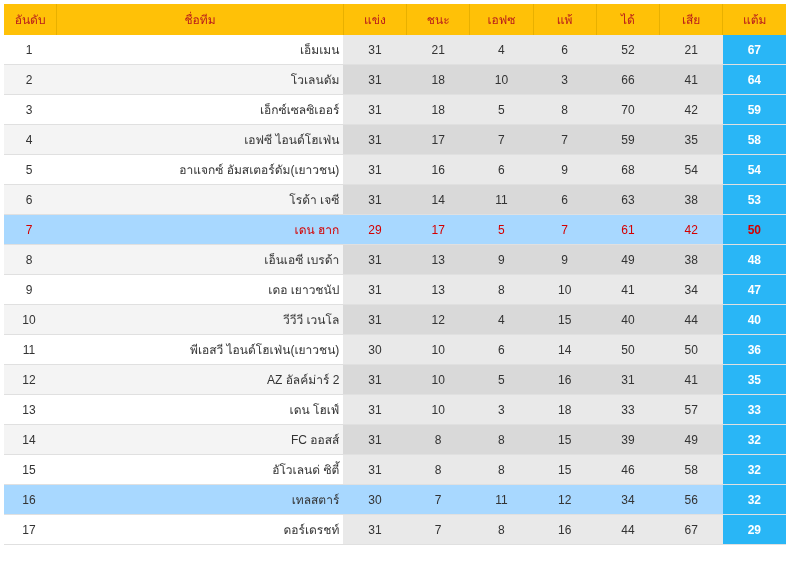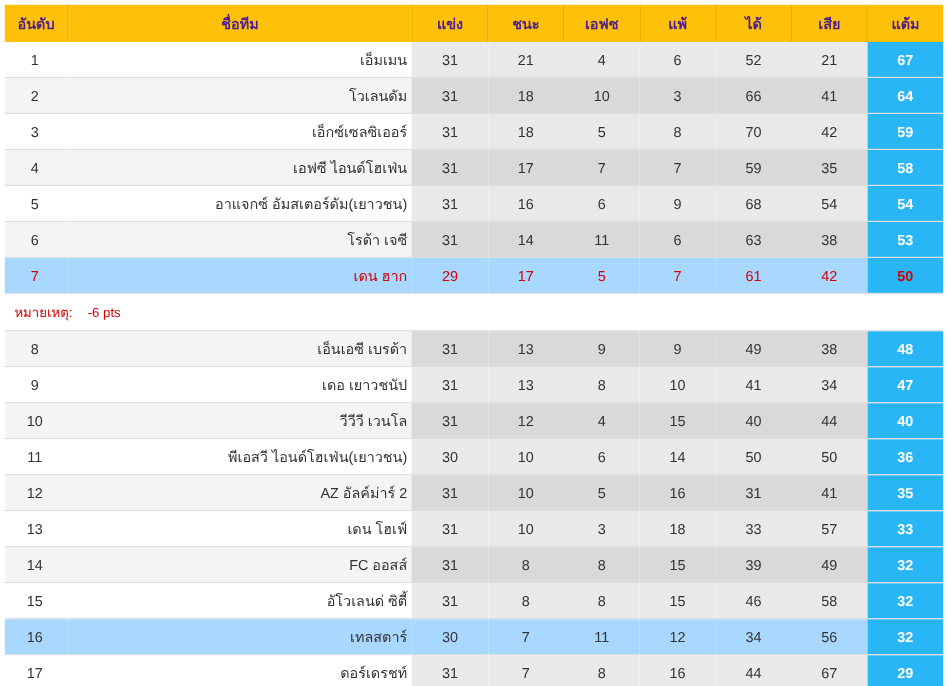--- a/index.html
+++ b/index.html
@@ -10,22 +10,22 @@
     background: #fff;
     color: #333;
   }
   table {
     width: 782px;
     border-collapse: collapse;
     table-layout: fixed;
   }
   th {
     background: #ffc107;
-    color: #4c1d95;
-    font-weight: bold;
+    color: #b91c1c;
+    font-weight: normal;
     padding: 6px 4px;
     text-align: center;
     border-right: 1px solid #e8b000;
     font-size: 12px;
   }
   th:last-child { border-right: none; }
   td {
     padding: 5px 4px;
     text-align: center;
     border-bottom: 1px solid #e0e0e0;
@@ -159,23 +159,20 @@
         <td class="cell-rank"><span>7</span></td>
         <td class="cell-team">เดน ฮาก</td>
         <td class="cell-num">29</td>
         <td class="cell-num">17</td>
         <td class="cell-num">5</td>
         <td class="cell-num">7</td>
         <td class="cell-num">61</td>
         <td class="cell-num">42</td>
         <td class="cell-pts">50</td>
       </tr>
-      <tr class="note-row">
-        <td colspan="9"><span class="note-label">หมายเหตุ:</span><span> -6 pts</span></td>
-      </tr>
       <tr class="row-odd">
         <td class="cell-rank"><span>8</span></td>
         <td class="cell-team">เอ็นเอซี เบรด้า</td>
         <td class="cell-num">31</td>
         <td class="cell-num">13</td>
         <td class="cell-num">9</td>
         <td class="cell-num">9</td>
         <td class="cell-num">49</td>
         <td class="cell-num">38</td>
         <td class="cell-pts">48</td>

